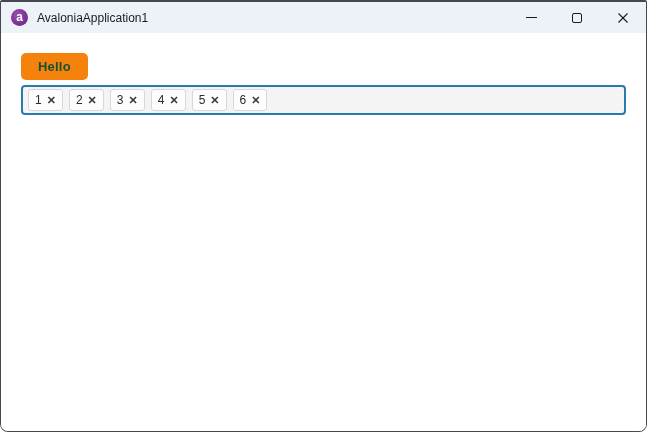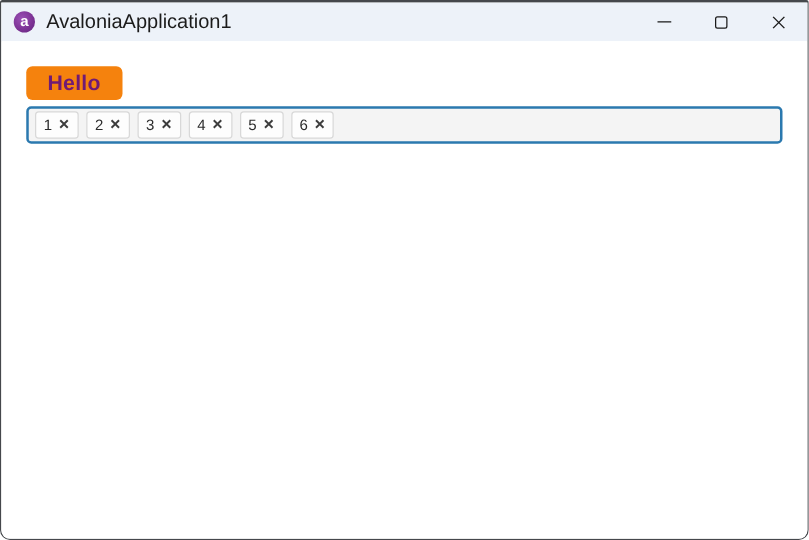--- a/index.html
+++ b/index.html
@@ -34,21 +34,21 @@
     background: radial-gradient(circle at 38% 35%, #9a50b5 0%, #7d3396 55%, #63257c 100%);
     color: #ffffff;
     font-size: 12px;
     font-weight: 700;
     line-height: 16px;
     text-align: center;
     flex: 0 0 17px;
   }
   .titlebar-title {
     margin-left: 9px;
-    font-size: 16px;
+    font-size: 12px;
     color: #1b1b1b;
     white-space: nowrap;
   }
   .caption-buttons {
     margin-left: auto;
     display: flex;
     height: 100%;
   }
   .caption-btn {
     width: 46px;
@@ -85,22 +85,22 @@
     align-items: stretch;
     background: #f5820d;
     border-radius: 5px;
     height: 27px;
     overflow: hidden;
   }
   .tab {
     display: flex;
     align-items: center;
     padding: 0 17px;
-    color: #701a75;
-    font-size: 17px;
+    color: #14532d;
+    font-size: 13px;
     font-weight: 700;
     letter-spacing: 0.2px;
     cursor: default;
   }
   .tab + .tab {
     border-left: 1px solid rgba(255, 255, 255, 0.38);
   }
 
   
   .chips-box {

